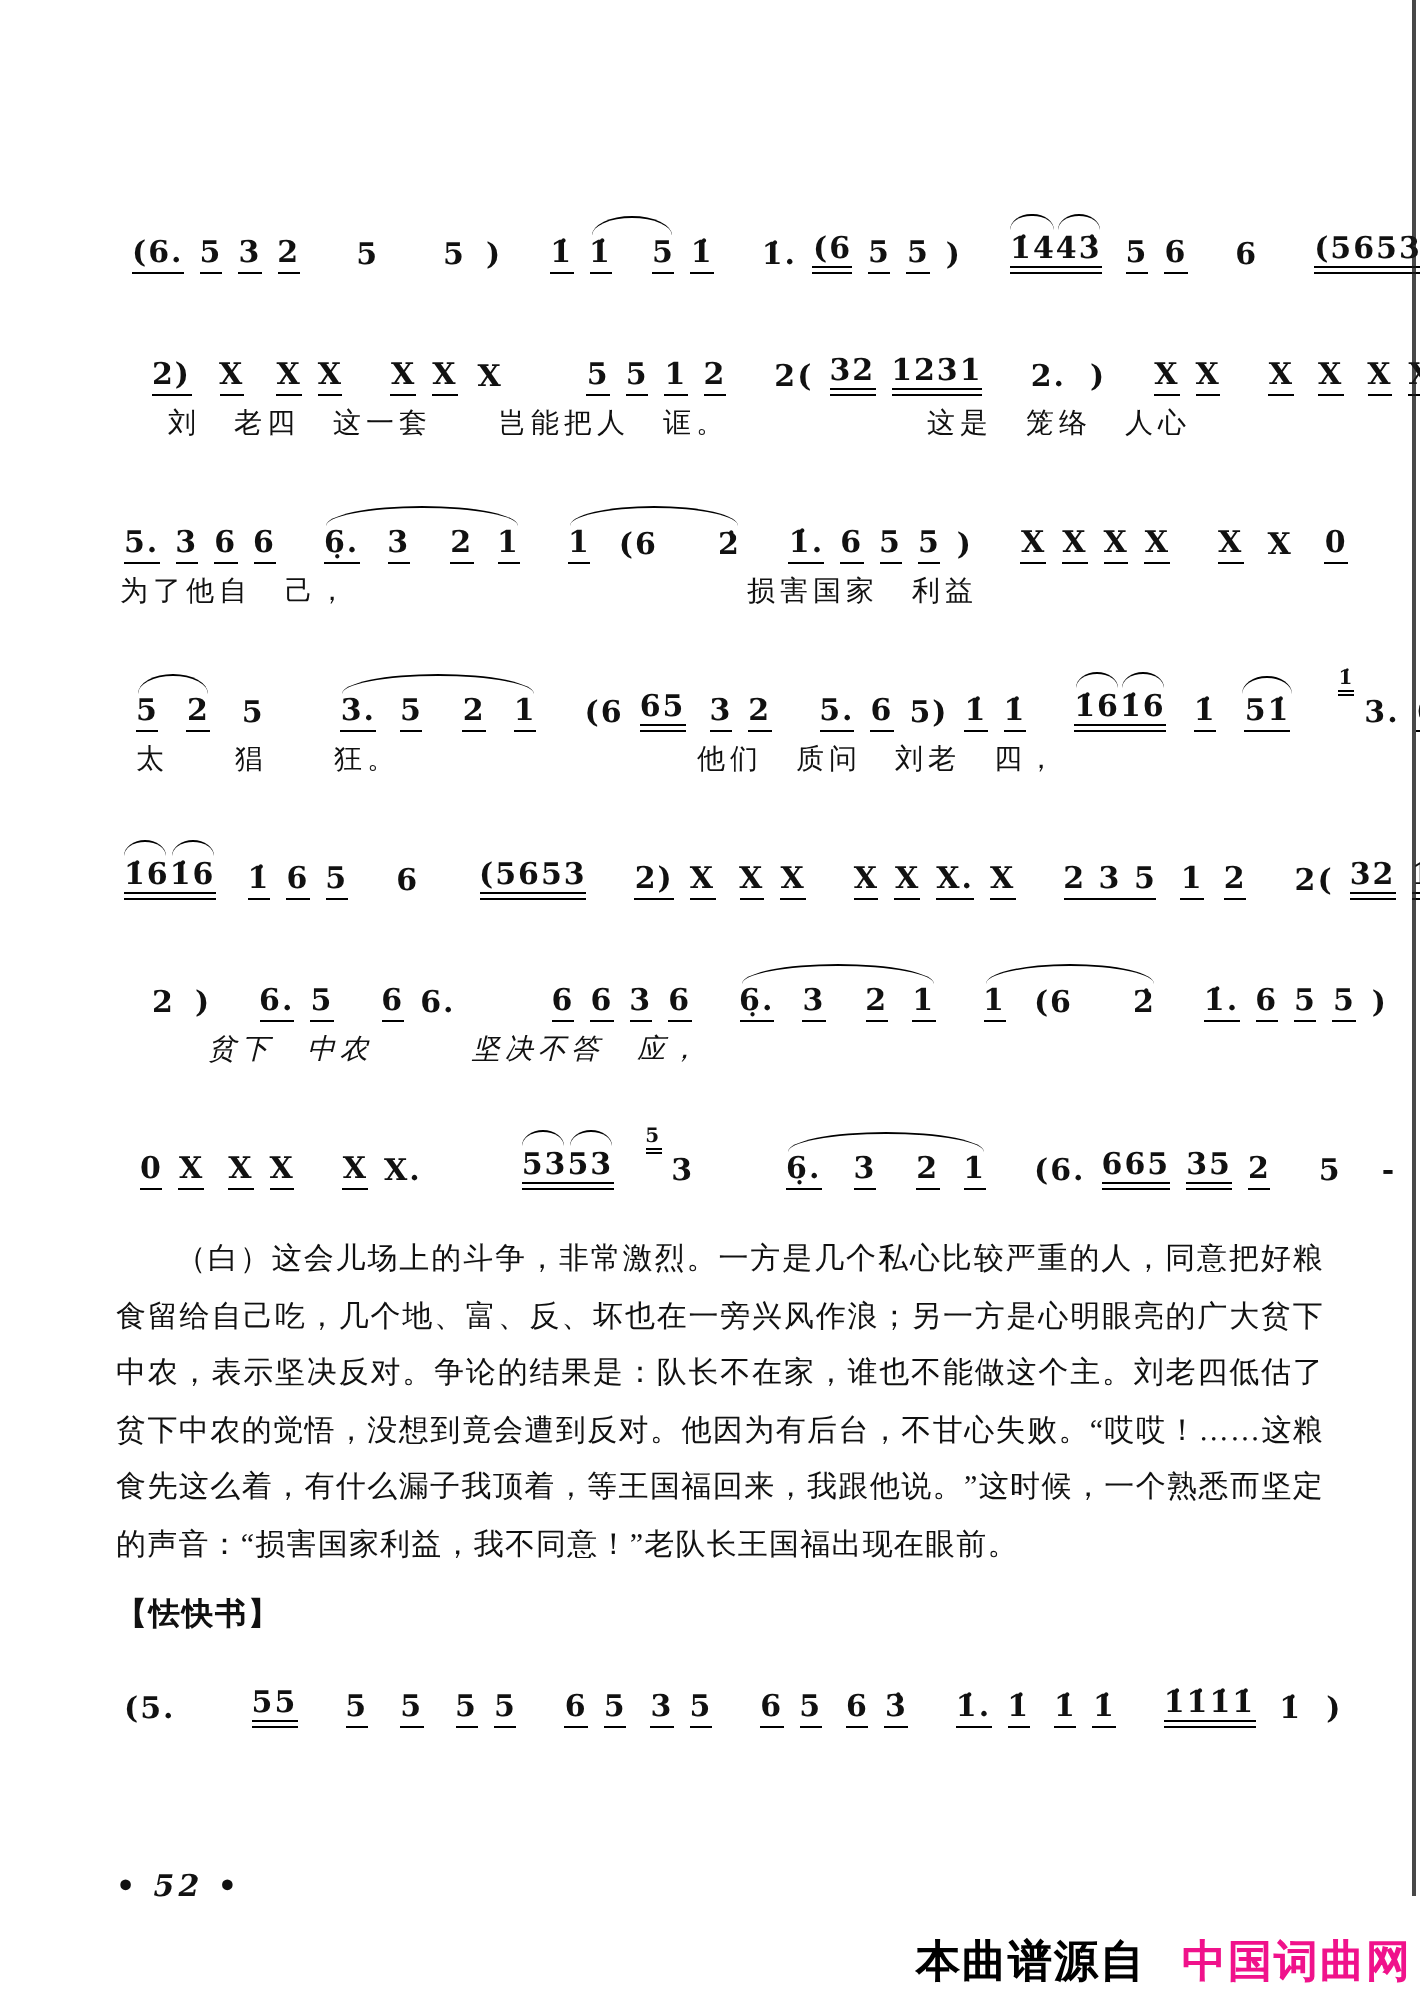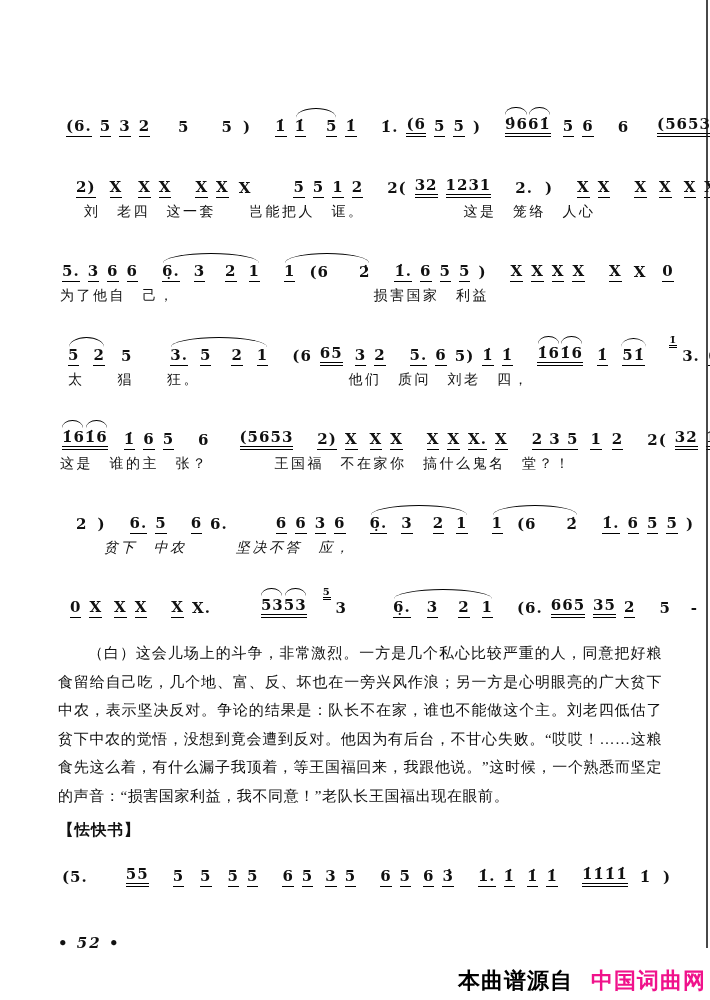--- a/index.html
+++ b/index.html
@@ -102,21 +102,21 @@
             <span class="note u1" style="margin-left: 16px;">5</span>
           </span>
           <span class="note u1">1̇</span>
           <span class="bar"></span>
           <span class="note">1̇.</span>
           <span class="note u2">(6</span>
           <span class="note u1">5</span>
           <span class="note u1">5</span>
           <span class="note">)</span>
           <span class="bar"></span>
-          <span class="note u2 tie2">9̇661̇</span>
+          <span class="note u2 tie2">1̇443̇</span>
           <span class="note u1" style="margin-left: 8px;">5</span>
           <span class="note u1">6</span>
           <span class="bar"></span>
           <span class="note">6</span>
           <span class="note u2" style="margin-left: 24px;">(5653</span>
           <span class="bar"></span>
         </div>
       </div>
       <div class="system">
         <div class="music-line" style="margin-left: 14px;">
@@ -248,21 +248,20 @@
           <span class="bar"></span>
           <span class="note u1">2 3 5</span>
           <span class="note u1" style="margin-left: 8px;">1</span>
           <span class="note u1" style="margin-left: 6px;">2</span>
           <span class="bar"></span>
           <span class="note">2(</span>
           <span class="note u2">32</span>
           <span class="note u2">1231</span>
           <span class="bar"></span>
         </div>
-        <div class="lyrics" style="margin-left: 2px;">这是　谁的主　张？　　　　王国福　不在家你　搞什么鬼名　堂？！</div>
       </div>
       <div class="system">
         <div class="music-line" style="margin-left: 14px;">
           <span class="note">2</span>
           <span class="note" style="margin-left: 6px;">)</span>
           <span class="note u1" style="margin-left: 20px;">6.</span>
           <span class="note u1">5</span>
           <span class="bar"></span>
           <span class="note u1">6</span>
           <span class="note">6.</span>

